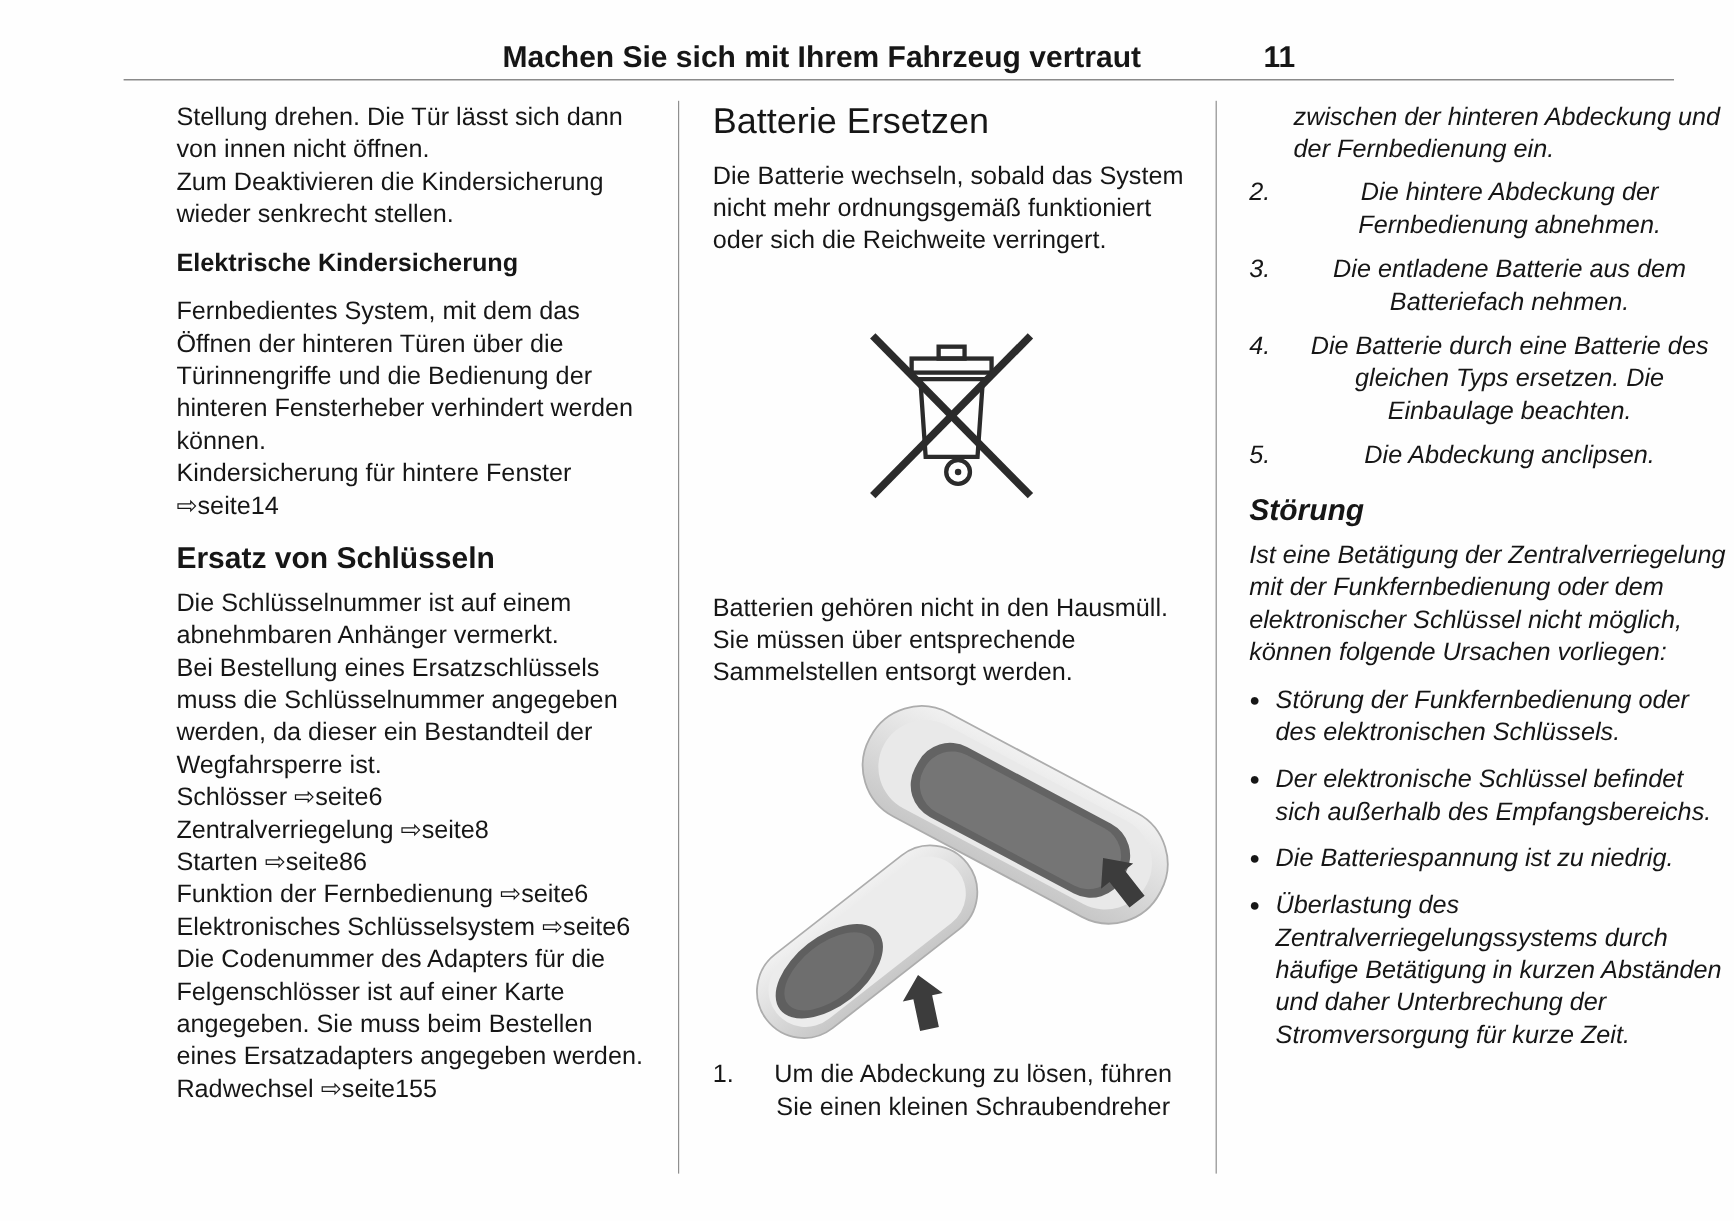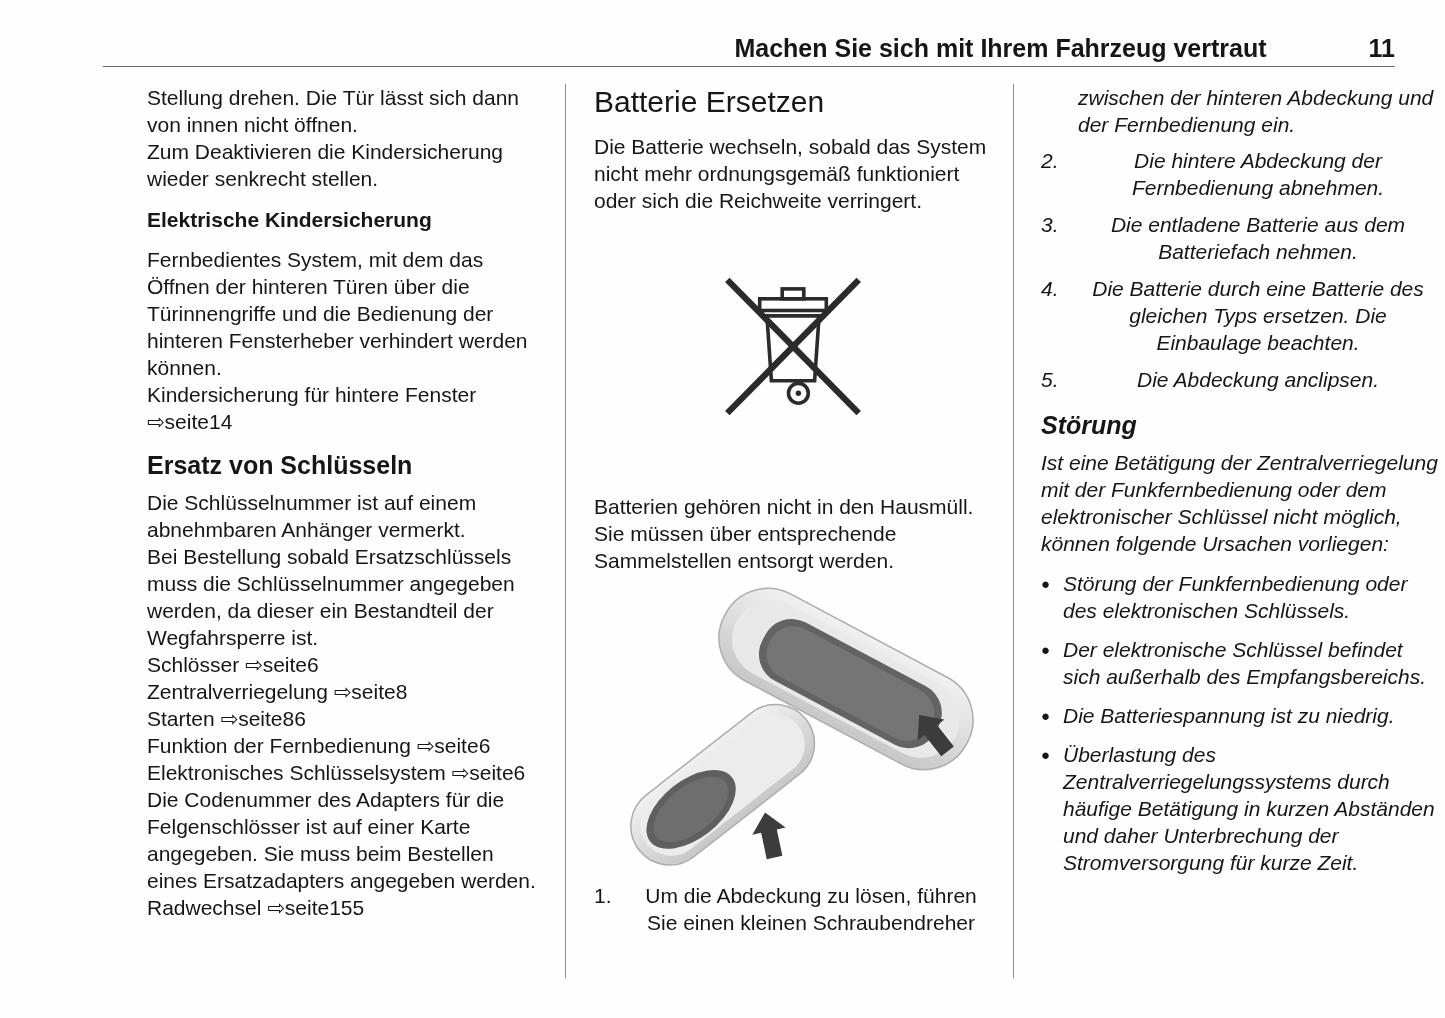--- a/index.html
+++ b/index.html
@@ -4,21 +4,21 @@
 <style>
   * { margin:0; padding:0; box-sizing:border-box; }
   html,body { background:#ffffff; }
   body { font-family:"Liberation Sans","DejaVu Sans",sans-serif; }
   .page {
     position:relative; width:1445px; height:1018px; background:#fefefe;
     color:#161616; font-size:21px; line-height:27px; overflow:hidden;
   }
   .page-header {
     position:absolute; top:34px; left:103px; width:1292px;
-    display:flex; justify-content:flex-end; align-items:baseline;
+    display:flex; justify-content:center; align-items:baseline;
     font-weight:bold; font-size:25px; line-height:28px;
   }
   .page-number { margin-left:102px; }
   .header-rule {
     position:absolute; top:66px; left:103px; width:1292px;
     border-top:1.5px solid #6e6e6e;
   }
   .content { position:absolute; top:84px; left:103px; height:894px; display:flex; }
   .col  { width:397px;margin-left:44px; }
   .col1 { margin-right:21px; }
@@ -55,21 +55,21 @@
   <main class="content">
 
     <section class="col col1">
       <p>Stellung drehen. Die Tür lässt sich dann von innen nicht öffnen.</p>
       <p>Zum Deaktivieren die Kindersicherung wieder senkrecht stellen.</p>
       <h3 class="h-small">Elektrische Kindersicherung</h3>
       <p>Fernbedientes System, mit dem das Öffnen der hinteren Türen über die Türinnengriffe und die Bedienung der hinteren Fensterheber verhindert werden können.</p>
       <p>Kindersicherung für hintere Fenster ⇨seite14</p>
       <h2 class="h-medium">Ersatz von Schlüsseln</h2>
       <p>Die Schlüsselnummer ist auf einem abnehmbaren Anhänger vermerkt.</p>
-      <p>Bei Bestellung sobald Ersatzschlüssels muss die Schlüsselnummer angegeben werden, da dieser ein Bestandteil der Wegfahrsperre ist.</p>
+      <p>Bei Bestellung eines Ersatzschlüssels muss die Schlüsselnummer angegeben werden, da dieser ein Bestandteil der Wegfahrsperre ist.</p>
       <p>Schlösser ⇨seite6</p>
       <p>Zentralverriegelung ⇨seite8</p>
       <p>Starten ⇨seite86</p>
       <p>Funktion der Fernbedienung ⇨seite6</p>
       <p>Elektronisches Schlüsselsystem ⇨seite6</p>
       <p>Die Codenummer des Adapters für die Felgenschlösser ist auf einer Karte angegeben. Sie muss beim Bestellen eines Ersatzadapters angegeben werden.</p>
       <p>Radwechsel ⇨seite155</p>
     </section>
 
     <div class="divider"></div>

